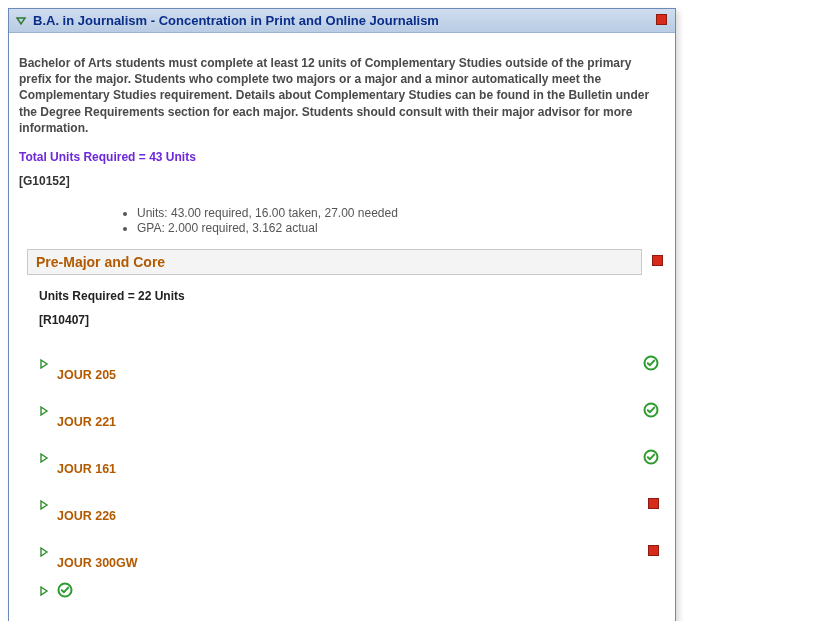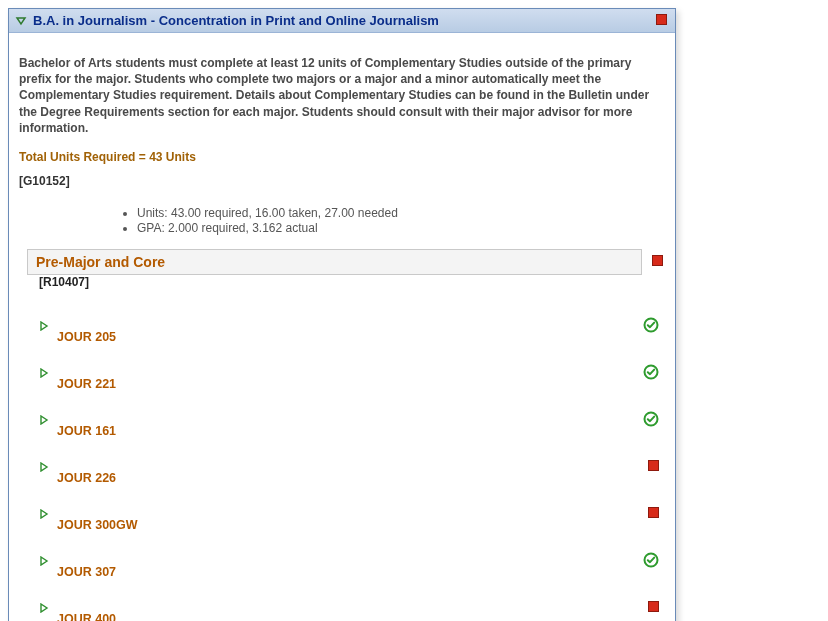--- a/index.html
+++ b/index.html
@@ -42,21 +42,21 @@
     font-size: 12px;
   }
   .desc {
     color: #4a4a4a;
     font-weight: bold;
     max-width: 740px;
     line-height: 1.35;
     margin: 12px 0 14px 0;
   }
   .total-units {
-    color: #a16207;
+    color: #6d28d9;
     font-weight: bold;
     margin: 10px 0;
   }
   .group-code {
     color: #333;
     font-weight: bold;
     margin: 8px 0 18px 0;
   }
   .stats {
     margin: 0 0 10px 100px;
@@ -152,20 +152,21 @@
   <div class="section-wrap">
     <div class="section-bar">
       <div class="section-title-box">
         <span class="stxt">Pre-Major and Core</span>
       </div>
       <span>
         <span class="red-sq"></span>
       </span>
     </div>
 
+    <div class="section-units">Units Required = 22 Units</div>
     <div class="section-code">[R10407]</div>
 
     <div id="course-list">
         <div class="course-row">
           <span class="tri">
             <svg width="10" height="10" viewBox="0 0 10 10">
               <polygon points="2,1 8,5 2,9" fill="none" stroke="#2f8f2f" stroke-width="1.4"></polygon>
             </svg>
           </span>
           <span class="cname">JOUR 205</span>
@@ -215,21 +216,20 @@
           </span>
           <span class="cname">JOUR 300GW</span>
           <span class="cstat"><span class="red-sq"></span></span>
         </div>
         <div class="course-row">
           <span class="tri">
             <svg width="10" height="10" viewBox="0 0 10 10">
               <polygon points="2,1 8,5 2,9" fill="none" stroke="#2f8f2f" stroke-width="1.4"></polygon>
             </svg>
           </span>
-          <span class="cname">JOUR 307</span>
           <span class="cstat"><svg width="16" height="16" viewBox="0 0 16 16">
               <circle cx="8" cy="8" r="6.5" fill="none" stroke="#2e9b2e" stroke-width="2"></circle>
               <path d="M4.8 8.2 L7 10.2 L11.2 5.6" fill="none" stroke="#2e9b2e" stroke-width="2" stroke-linecap="round" stroke-linejoin="round"></path>
             </svg></span>
         </div>
         <div class="course-row">
           <span class="tri">
             <svg width="10" height="10" viewBox="0 0 10 10">
               <polygon points="2,1 8,5 2,9" fill="none" stroke="#2f8f2f" stroke-width="1.4"></polygon>
             </svg>

